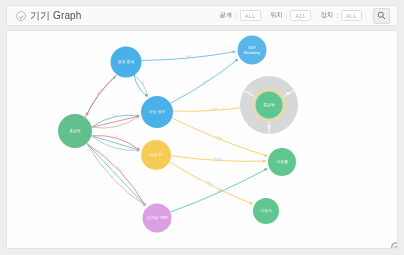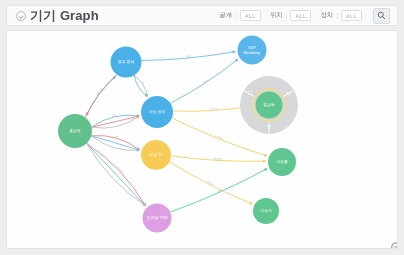--- a/index.html
+++ b/index.html
@@ -31,22 +31,22 @@
     width:8px;height:8px;border-radius:50%;
     border:1px solid #b6babd;
     position:relative;flex:none;
   }
   .title-icon:after{
     content:"";position:absolute;left:2px;top:3.2px;
     width:3.4px;height:1.6px;border-left:1px solid #b6babd;
     border-bottom:1px solid #b6babd;transform:rotate(-45deg);
   }
   .title-text{
-    font-size:13px;color:#4a4f54;letter-spacing:.1px;
-    white-space:nowrap;font-weight:700;
+    font-size:10px;color:#4a4f54;letter-spacing:.1px;
+    white-space:nowrap;font-weight:400;
   }
   .filters{
     margin-left:auto;display:flex;align-items:center;gap:9px;
   }
   .filter{display:flex;align-items:center;gap:3px;}
   .filter-label{font-size:6.4px;color:#62686d;white-space:nowrap;}
   .filter-colon{font-size:6.4px;color:#9aa0a5;}
   .filter-box{
     min-width:21px;height:11px;
     background:#fff;border:1px solid #dcdfe2;border-radius:1.5px;

